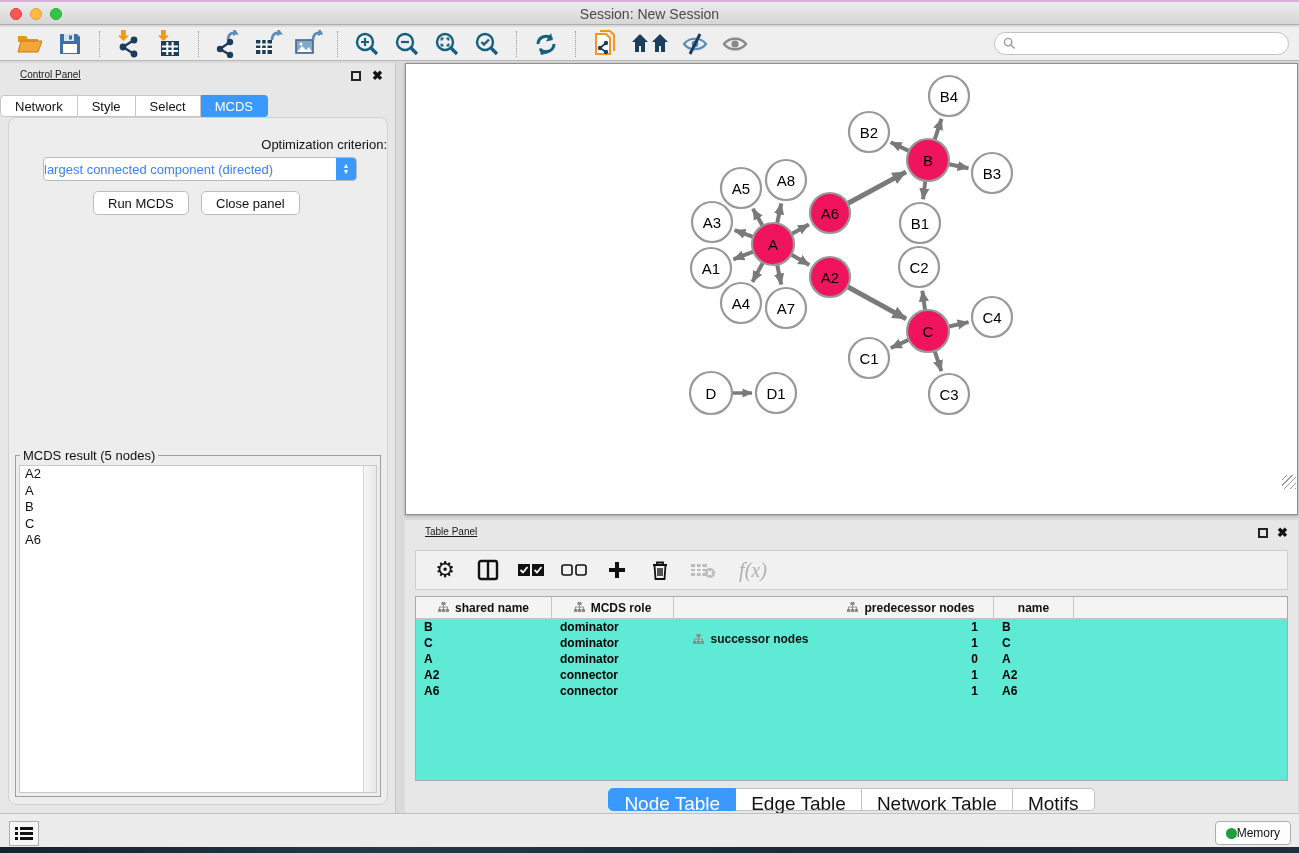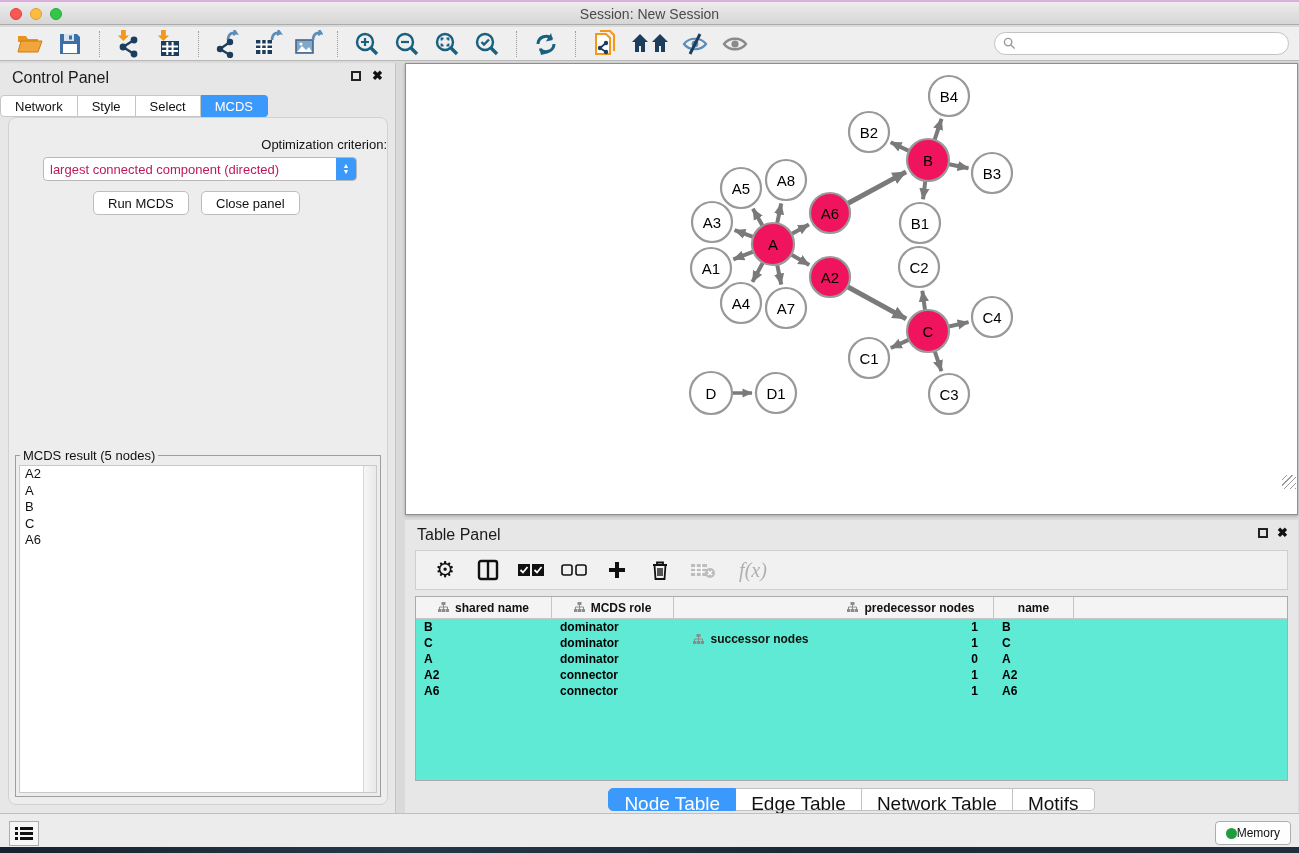--- a/index.html
+++ b/index.html
@@ -23,38 +23,38 @@
   .tb-btn { width:32px; height:30px; display:flex; align-items:center; justify-content:center; margin:0 4px; }
   .tb-sep { width:1px; height:26px; border-left:1px dotted #9A9A9A; margin:0 9px; }
   .search-wrap { position:absolute; right:10px; top:5px; width:295px; height:23px; background:#FFF;
     border:1px solid #C2C2C2; border-radius:12px; display:flex; align-items:center; padding-left:8px; }
   .search-wrap input { border:none; outline:none; flex:1; font-size:12px; background:transparent; margin-left:5px; }
 
   
   .control-panel { position:absolute; left:0; top:63px; width:396px; height:750px; background:#E7E7E7;
     border-right:1px solid #C4C4C4; }
   .panel-head { position:relative; height:26px; }
-  .panel-title { position:absolute; left:12px; top:6px; font-size:16px; color:#1A1A1A; }
+  .panel-title { position:absolute; left:20px; top:6px; font-size:10px; color:#1A1A1A;text-decoration:underline; }
   .float-ico { position:absolute; top:8px; width:10px; height:10px; border:2px solid #222; }
   .close-ico { position:absolute; top:5px; font-size:13px; font-weight:bold; color:#111; }
   .control-panel .float-ico { right:34px; } .control-panel .close-ico { right:12px; }
 
   .cp-tabs { position:absolute; left:0; top:32px; width:100%; display:flex; z-index:2; }
   .cp-tab { height:22px; padding:3px 14px; background:#FFF; border:1px solid #C6C6C6; border-left:none;
     font-size:13px; color:#111; }
   .cp-tab:first-child { border-left:1px solid #C6C6C6; border-radius:4px 0 0 4px; }
   .cp-tab:last-child { border-radius:0 4px 4px 0; }
   .cp-tab.active { background:#3B99FC; color:#FFF; border-color:#3B99FC; }
 
   .cp-content { position:absolute; left:8px; top:54px; width:380px; height:688px;
     background:#EDEDED; border:1px solid #D2D2D2; border-radius:8px; }
   .opt-label { position:absolute; width:100%; text-align:right; top:19px; font-size:13px; color:#111; }
   .dropdown { position:absolute; left:34px; top:39px; width:314px; height:24px; background:#FFF;
     border:1px solid #B9B9B9; border-radius:4px; display:flex; align-items:center; font-size:13px; }
-  .dropdown .dd-text { flex:1; padding-left:6px; color:#be185d; white-space:nowrap; overflow:hidden;}
+  .dropdown .dd-text { flex:1; padding-left:0; color:#3b82f6; white-space:nowrap; overflow:hidden;}
   .dd-stepper { width:20px; height:22px; background:#3B99FC; border-radius:0 3px 3px 0;
     display:flex; flex-direction:column; align-items:center; justify-content:center; color:#FFF; }
   .dd-stepper span { font-size:7px; line-height:6px; }
   .cp-button { position:absolute; top:73px; height:24px; background:#FFF; border:1px solid #BDBDBD;
     border-radius:5px; font-size:13px; color:#111; padding:0 14px; display:flex; align-items:center; }
   .btn-run { left:84px; } .btn-close { left:192px; }
 
   .result-box { position:absolute; left:6px; top:337px; width:366px; height:342px;
     border:1px solid #9E9E9E; background:#EDEDED; }
   .result-legend { position:absolute; top:-8px; left:4px; background:#EDEDED; padding:0 3px; font-size:13px; color:#111; }

